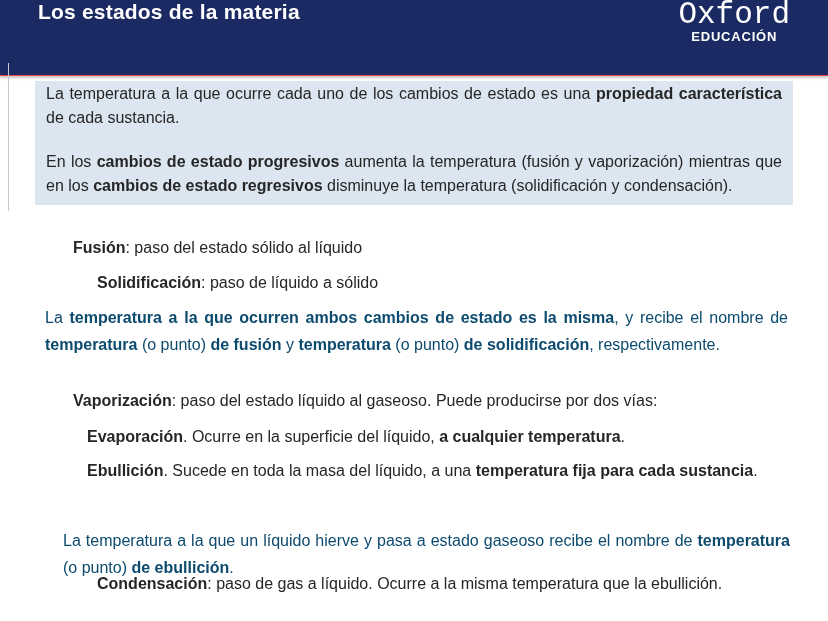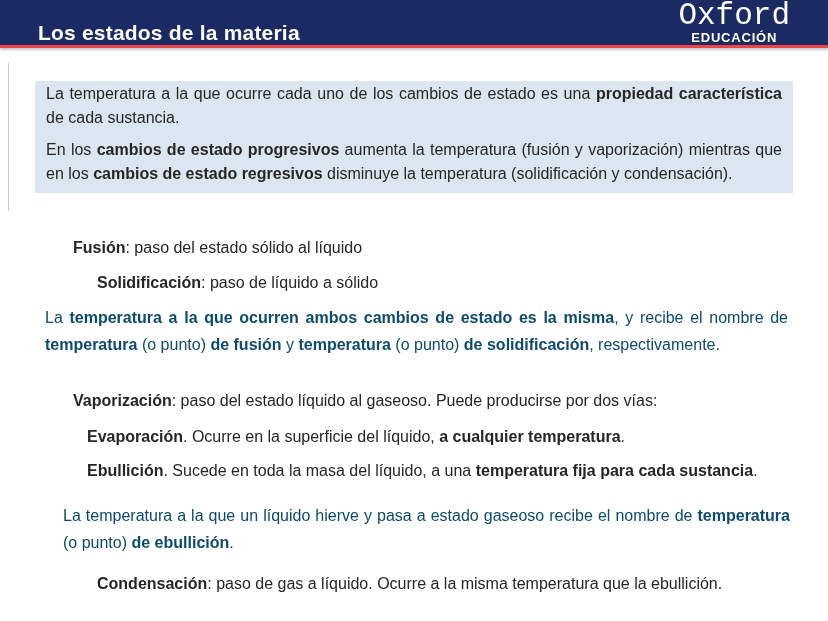--- a/index.html
+++ b/index.html
@@ -7,24 +7,24 @@
   .slide {
     position:relative;
     width:828px; height:621px;
     background:#ffffff;
     overflow:hidden;
     font-family:"Liberation Sans", sans-serif;
     color:#262626;
   }
   
   .header {
-    position:absolute; top:0; left:0; width:828px; height:48px;
+    position:absolute; top:0; left:0; width:828px; height:76px;
     background:#1b2a63;
-    display:flex; align-items:flex-end;
-    border-bottom:3px solid #ef4444;
+    display:flex; align-items:flex-start;
+    border-bottom:1px solid #ef4444;
     box-shadow:0 2px 2px rgba(150,155,165,0.55);
   }
   .title {
     margin-left:38px;
     font-size:21px; font-weight:bold; color:#ffffff;
     letter-spacing:0.2px;
   }
   .logo {
     margin-left:auto; margin-right:38px;
     text-align:center; color:#ffffff;
@@ -45,21 +45,21 @@
   
   .highlight-box {
     position:absolute; left:35px; top:81px; width:758px;
     background:#dce6f1;
     padding:1px 11px 7px 11px;
   }
   .box-p {
     font-size:16px; line-height:24px;
     text-align:justify; color:#262626;
   }
-  .box-p + .box-p { margin-top:8px; }
+  .box-p + .box-p { margin-top:20px; }
   
   .para {
     position:absolute;
     font-size:16px; line-height:27px;
     text-align:justify; color:#0c4a6e;
   }
   .bullet-row {
     position:absolute;
     display:flex;
     font-size:16px; line-height:27px; color:#262626;
@@ -75,21 +75,21 @@
   .bullet-text { flex:1; }
   .justify { text-align:justify; }
   b { font-weight:700; }
 
   #b-fusion { left:50px; top:234px; width:740px; }
   #b-solid  { left:50px; top:269px; width:740px;gap:24px; }
   #p-fusion { left:45px; top:304px; width:743px; }
   #b-vapor  { left:50px; top:387px; width:740px; }
   #sb-evap  { left:65px; top:423px; width:725px; }
   #sb-ebull { left:65px; top:457px; width:725px; }
-  #p-ebull  { left:63px; top:502px; width:727px; }
+  #p-ebull  { left:63px; top:527px; width:727px; }
   #b-cond   { left:50px; top:570px; width:740px;gap:24px; }
 </style>
 </head>
 <body>
 
 <div class="slide">
 
   <div class="header">
     <div class="title">Los estados de la materia</div>
     <div class="logo">

